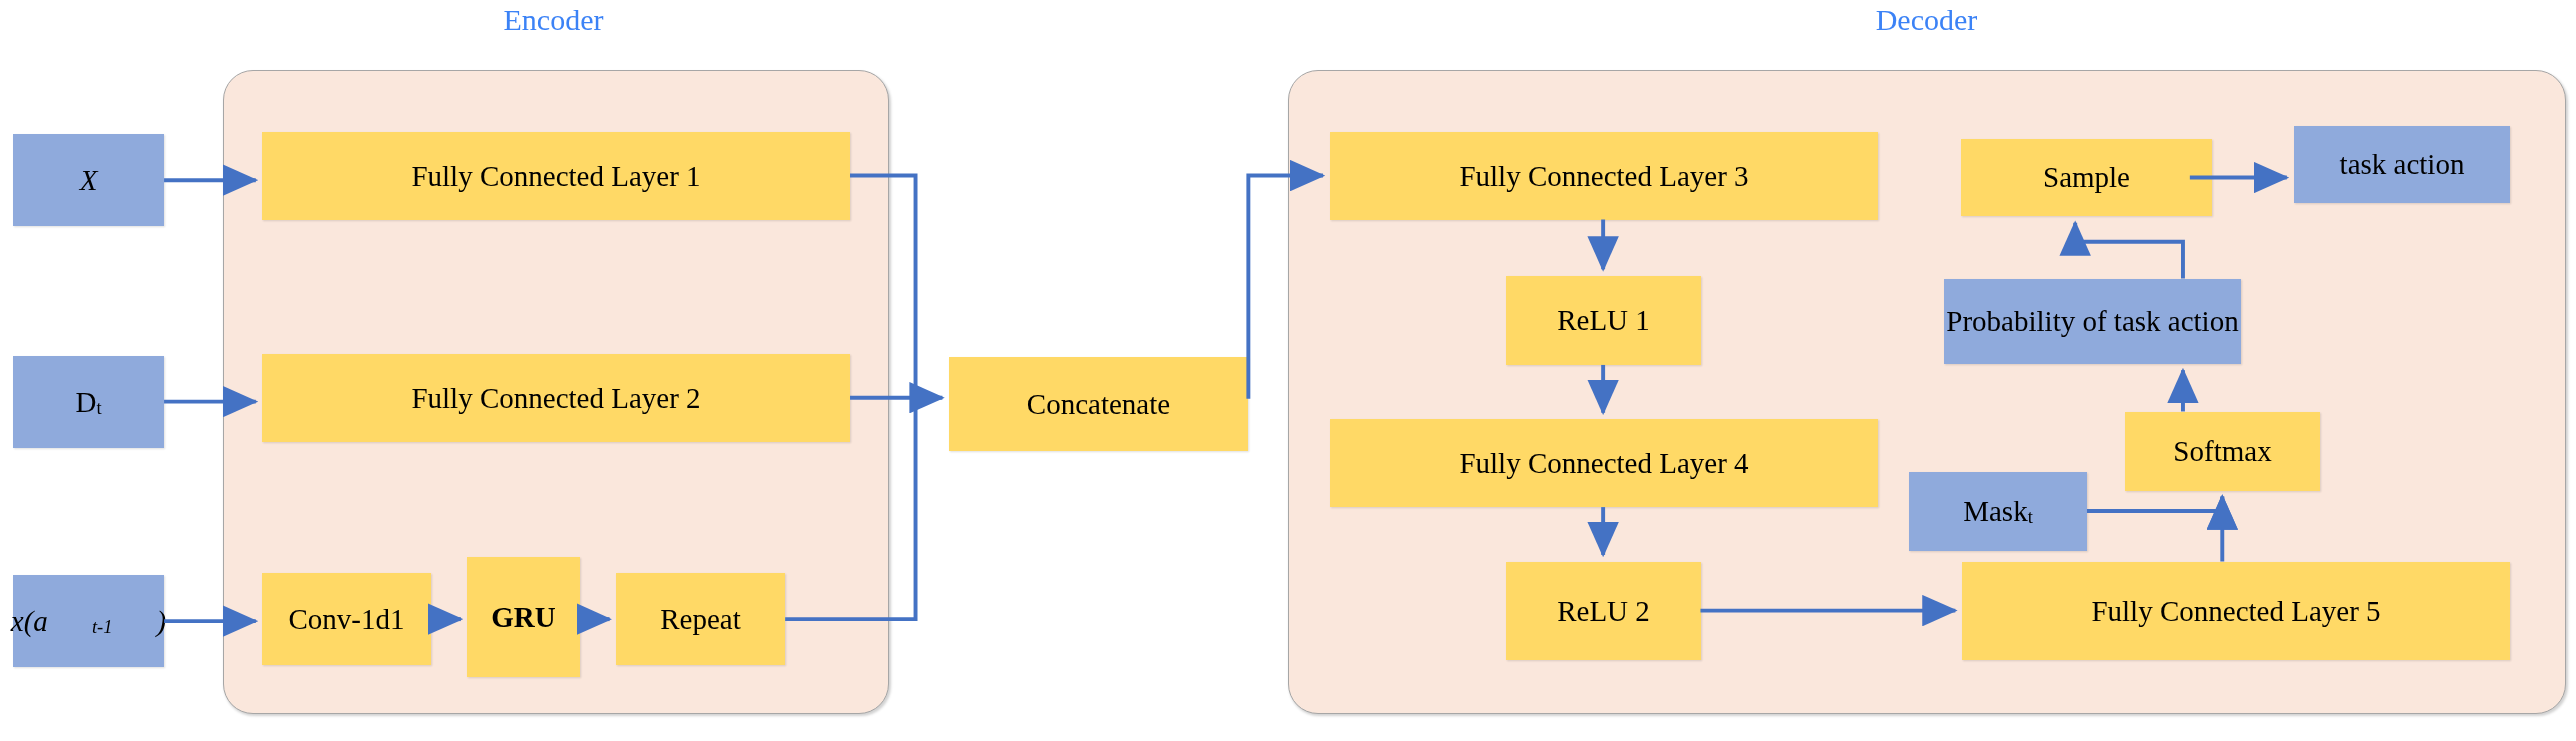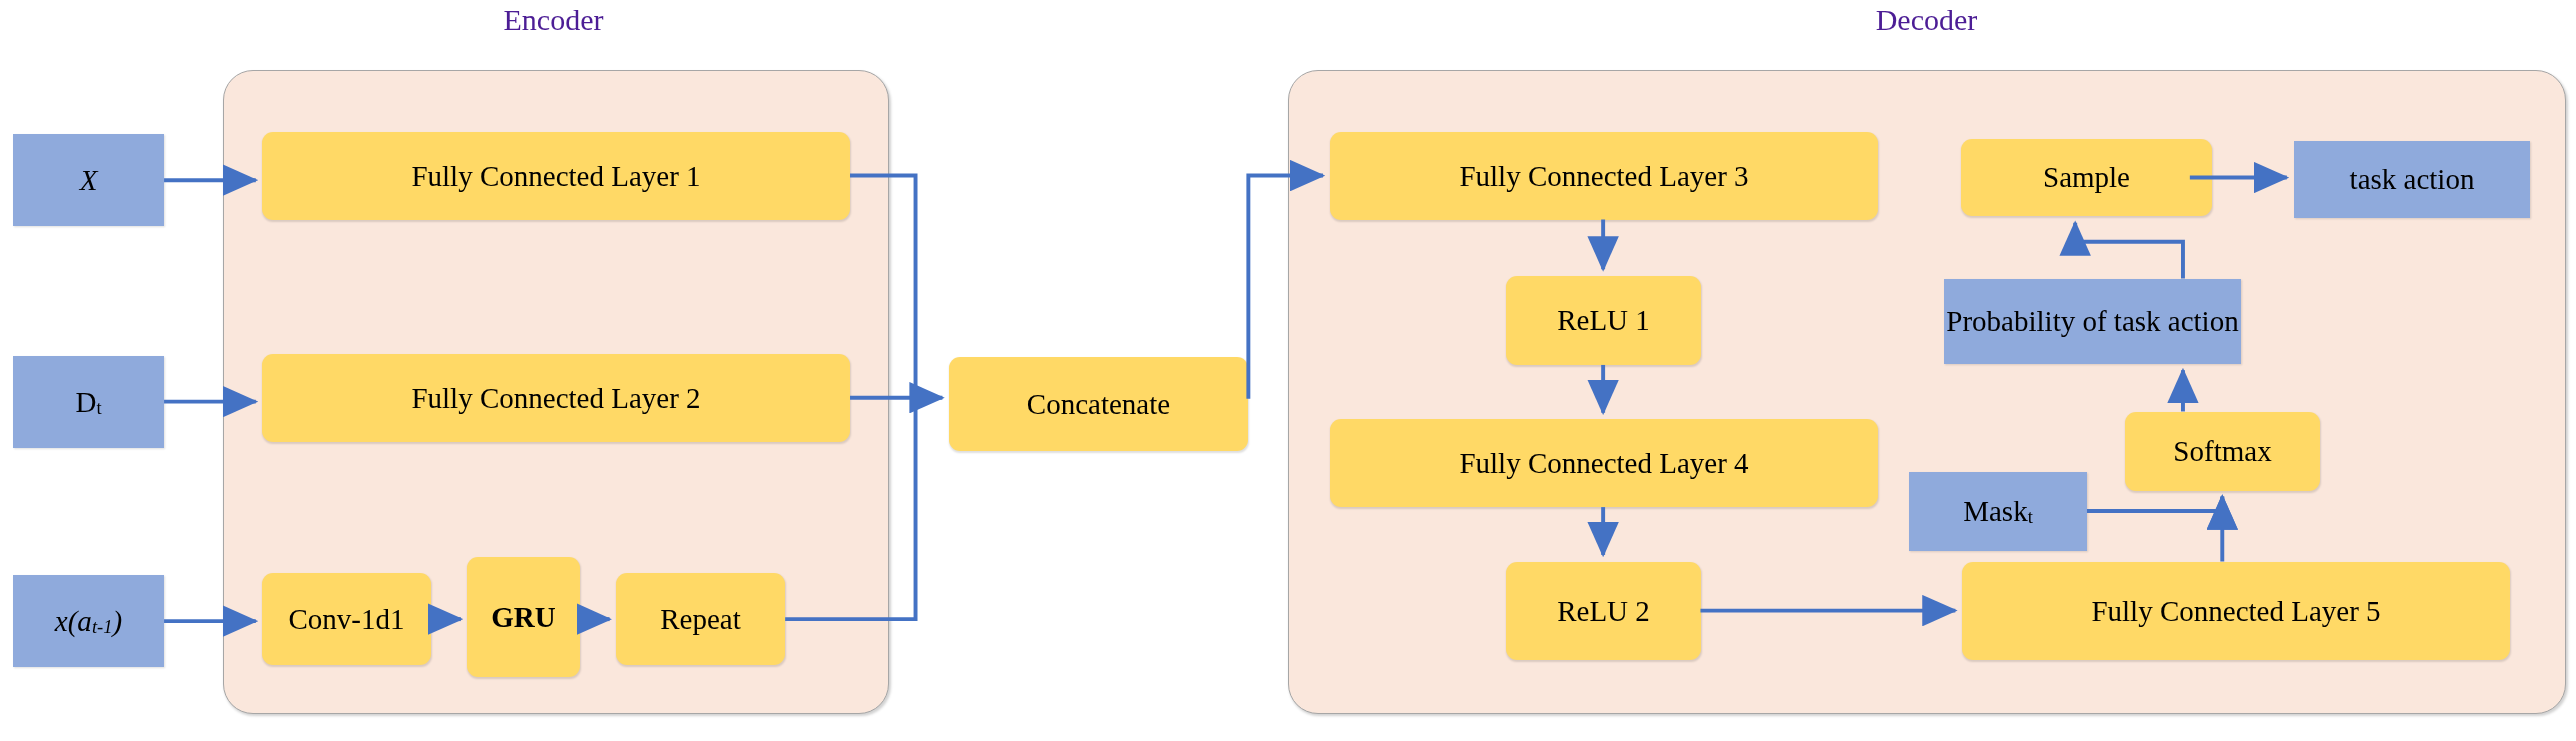--- a/index.html
+++ b/index.html
@@ -19,39 +19,39 @@
     position: absolute;
     background: #FAE7DC;
     border: 1.3px solid #A6A6A6;
     border-radius: 30px;
     box-shadow: 1.3px 2px 2.6px rgba(0,0,0,0.18);
     box-sizing: border-box;
   }
   .grp-title {
     position: absolute;
     text-align: center;
-    color: #4c1d95;
+    color: #3b82f6;
     font-size: 30px;
     line-height: 37px;
     white-space: nowrap;
   }
   .node {
     position: absolute;
     box-sizing: border-box;
     display: flex;
     align-items: center;
     justify-content: center;
     color: #000000;
     font-size: 29px;
     line-height: 1.05;
     text-align: center;
     white-space: nowrap;
     box-shadow: 0.7px 1.3px 2px rgba(0,0,0,0.13);
   }
-  .yellow { background: #FFD966; border-radius: 11px; }
+  .yellow { background: #FFD966; }
   .blue   { background: #8FAADC; }
   .node sub {
     font-size: 0.64em;
     vertical-align: baseline;
     position: relative;
     top: 0.30em;
   }
   .node .ital { font-style: italic; }
   #wires {
     position: absolute;
@@ -79,21 +79,21 @@
       <div class="node yellow" style="left: 262px; top: 132px; width: 588px; height: 88px;">
         <span>Fully Connected Layer 1</span>
       </div>
       <div class="node blue" style="left: 13px; top: 356px; width: 151px; height: 92px;">
         <span>D</span>
         <sub>t</sub>
       </div>
       <div class="node yellow" style="left: 262px; top: 354px; width: 588px; height: 88px;">
         <span>Fully Connected Layer 2</span>
       </div>
-      <div class="node blue" style="left: 13px; top: 575px; width: 151px; height: 92px;">
+      <div class="node blue" style="left: 13px; top: 575px; width: 151px; height: 92px; gap: 44px;">
         <span class="ital">x(a</span>
         <sub class="ital">t-1</sub>
         <span class="ital">)</span>
       </div>
       <div class="node yellow" style="left: 262px; top: 573px; width: 169px; height: 92px;">
         <span>Conv-1d1</span>
       </div>
       <div class="node yellow" style="left: 467px; top: 557px; width: 113px; height: 120px; font-weight: bold;">
         <span>GRU</span>
       </div>
@@ -124,21 +124,21 @@
       </div>
       <div class="node yellow" style="left: 2125px; top: 412px; width: 195px; height: 79px;">
         <span>Softmax</span>
       </div>
       <div class="node blue" style="left: 1944px; top: 279px; width: 297px; height: 85px;">
         <span>Probability of task action</span>
       </div>
       <div class="node yellow" style="left: 1961px; top: 139px; width: 251px; height: 77px;">
         <span>Sample</span>
       </div>
-      <div class="node blue" style="left: 2294px; top: 141px; width: 236px; height: 77px;">
+      <div class="node blue" style="left: 2294px; top: 126px; width: 216px; height: 77px;">
         <span>task action</span>
       </div>
     </div>
 
   <svg id="wires" viewBox="0 0 3931 1131" xmlns="http://www.w3.org/2000/svg">
     <defs>
       <marker id="ah" markerWidth="9" markerHeight="8" refX="8.4" refY="4" orient="auto" markerUnits="strokeWidth">
         <path d="M0,0 L9,4 L0,8 z" fill="#4472C4"></path>
       </marker>
     </defs>

